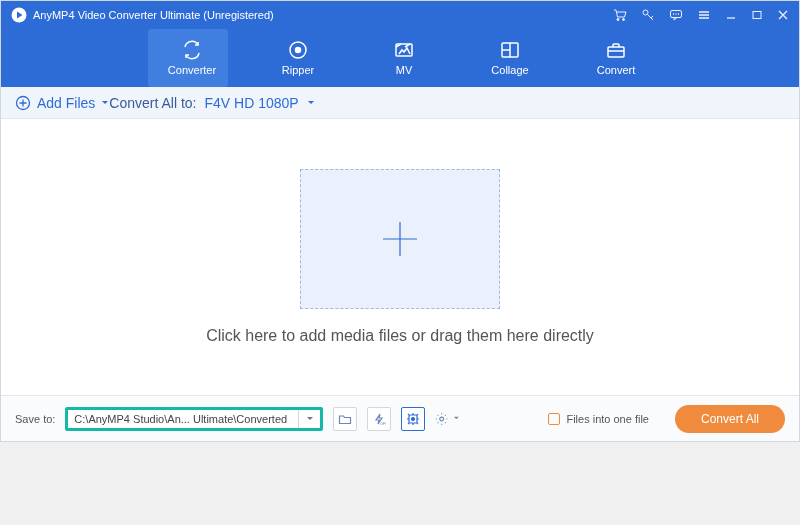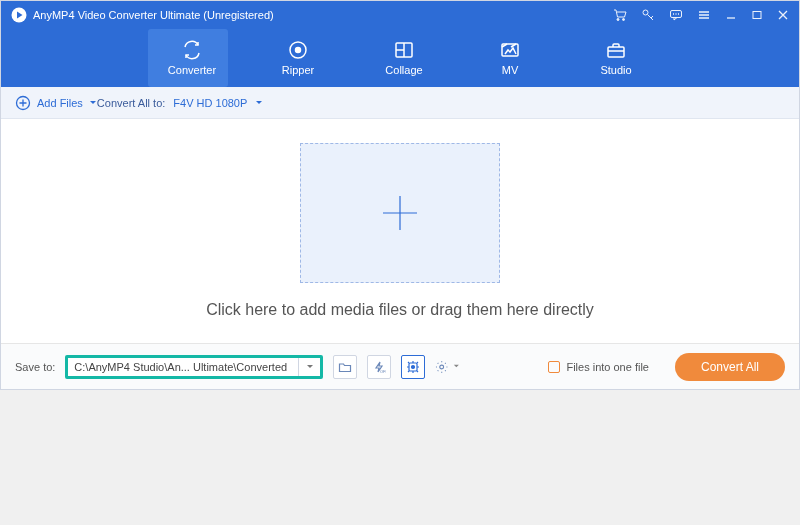--- a/index.html
+++ b/index.html
@@ -1,34 +1,34 @@
 <!DOCTYPE html>
 <html><head>
 <meta charset="utf-8">
 <style>
   * { box-sizing: border-box; margin: 0; padding: 0; font-family: "Segoe UI", Arial, sans-serif; }
   body { width: 800px; height: 525px; background: #f0f0f0; overflow: hidden; }
-  .app { width: 800px; height: 390px; background: #0c4a6e; border: 1px solid #d0d6e2; display: flex; flex-direction: column; }
+  .app { width: 800px; height: 442px; background: #0c4a6e; border: 1px solid #d0d6e2; display: flex; flex-direction: column; }
 
   
   .titlebar { height: 28px; background: #2d6cd6; display: flex; align-items: center; padding: 0 10px; color: #fff; font-size: 11px; }
   .titlebar .logo { display: flex; align-items: center; gap: 6px; flex: 0 0 auto; }
   .titlebar .title { margin-left: 6px; }
   .titlebar .spacer { flex: 1; }
   .titlebar .win-controls { display: flex; gap: 14px; align-items: center; }
   .titlebar .win-controls span { cursor: pointer; opacity: .9; }
 
   
   .navbar { height: 58px; background: #2d6cd6; display: flex; justify-content: center; gap: 26px; }
   .nav-item { width: 80px; display: flex; flex-direction: column; align-items: center; justify-content: center; gap: 4px; color: #fff; font-size: 11px; cursor: pointer; border-radius: 3px; padding-left: 8px; }
   .nav-item.active { background: #407ee0; }
   .nav-item .icon { height: 20px; display: flex; align-items: center; justify-content: center; }
 
   
-  .subbar { height: 32px; background: #f0f4fb; border-bottom: 1px solid #e0e6f0; display: flex; align-items: center; padding: 0 14px; font-size: 11px; color: #3a5b9b; }
+  .subbar { height: 32px; background: #f0f4fb; border-bottom: 1px solid #e0e6f0; display: flex; align-items: center; padding: 0 14px; font-size: 14px; color: #3a5b9b; }
   .add-files { display: flex; align-items: center; gap: 6px; cursor: pointer; color: #2d6cd6; }
   .subbar .center { flex: 1; display: flex; justify-content: center; }
   .tabpill-group { display: flex; align-items: center; gap: 6px; }
   .tabpill { padding: 3px 14px; border-radius: 10px; cursor: pointer; color: #3a5b9b; }
   .tabpill.active { background: #5a8ee6; color: #fff; }
   .convert-all-to { display: flex; align-items: flex-start; gap: 8px; }
   .format-select { display: flex; align-items: center; gap: 8px; color: #2d6cd6; cursor: pointer; }
 
   
   .workarea { flex: 1; background: #fff; display: flex; flex-direction: column; align-items: center; justify-content: center; }
@@ -121,44 +121,44 @@
         <svg width="22" height="22" viewBox="0 0 22 22" stroke="#fff" fill="none" stroke-width="1.5">
             <circle cx="11" cy="11" r="8"></circle>
             <circle cx="11" cy="11" r="2.5" fill="#fff"></circle>
           </svg>
       </span>
       <span>Ripper</span>
     </div>
     <div class="nav-item">
       <span class="icon">
         <svg width="22" height="22" viewBox="0 0 22 22" stroke="#fff" fill="none" stroke-width="1.5">
-            <rect x="3" y="4" width="16" height="14" rx="1"></rect>
-            <path d="M11 4 v14 M3 11 h8"></path>
-          </svg>
-      </span>
-      <span>Collage</span>
-    </div>
-    <div class="nav-item">
-      <span class="icon">
-        <svg width="22" height="22" viewBox="0 0 22 22" stroke="#fff" fill="none" stroke-width="1.5">
             <rect x="3" y="5" width="16" height="12" rx="1"></rect>
             <path d="M3 8 l5 -3 M12 8 l5 -3"></path>
             <path d="M6 15 l3 -4 l2 2 l3 -4 l3 6"></path>
           </svg>
       </span>
       <span>MV</span>
     </div>
     <div class="nav-item">
       <span class="icon">
         <svg width="22" height="22" viewBox="0 0 22 22" stroke="#fff" fill="none" stroke-width="1.5">
+            <rect x="3" y="4" width="16" height="14" rx="1"></rect>
+            <path d="M11 4 v14 M3 11 h8"></path>
+          </svg>
+      </span>
+      <span>Collage</span>
+    </div>
+    <div class="nav-item">
+      <span class="icon">
+        <svg width="22" height="22" viewBox="0 0 22 22" stroke="#fff" fill="none" stroke-width="1.5">
             <rect x="3" y="8" width="16" height="10" rx="1"></rect>
             <path d="M3 12 h16 M8 8 v-2 a1 1 0 0 1 1 -1 h4 a1 1 0 0 1 1 1 v2"></path>
           </svg>
       </span>
-      <span>Studio</span>
+      <span>Convert</span>
     </div>
   </div>
 
   <div class="subbar">
     <div class="add-files">
       <svg width="16" height="16" viewBox="0 0 16 16" stroke="#2d6cd6" fill="none" stroke-width="1.3">
           <circle cx="8" cy="8" r="6.5"></circle>
           <path d="M8 4.5v7M4.5 8h7"></path>
         </svg>
       <span>Add Files</span>

